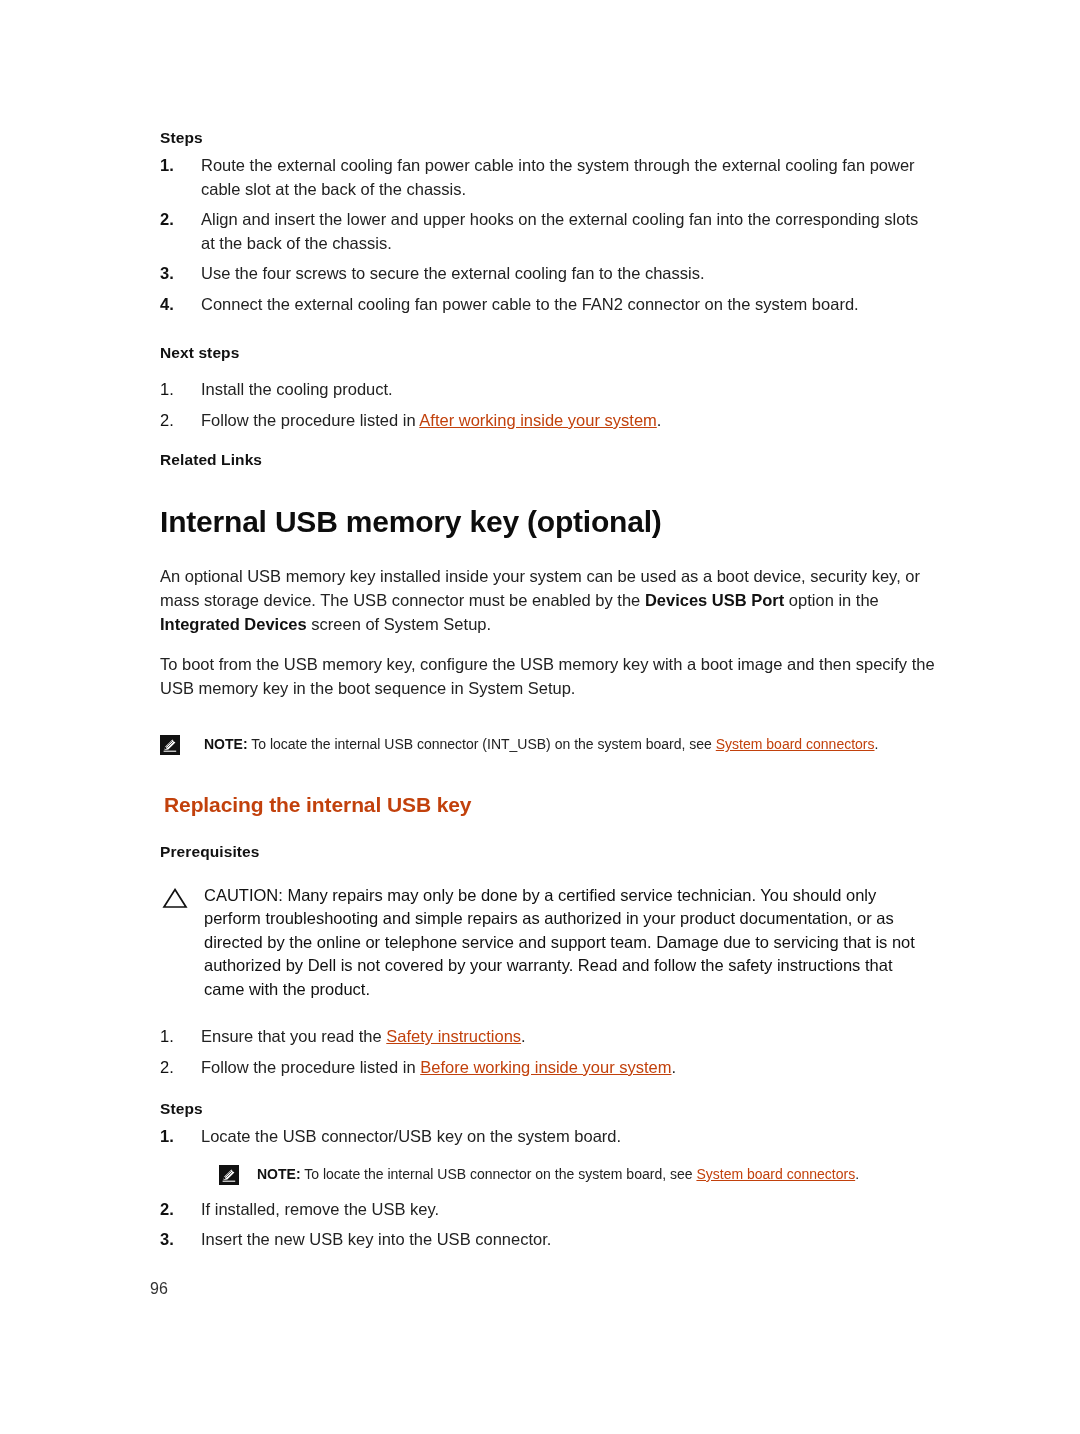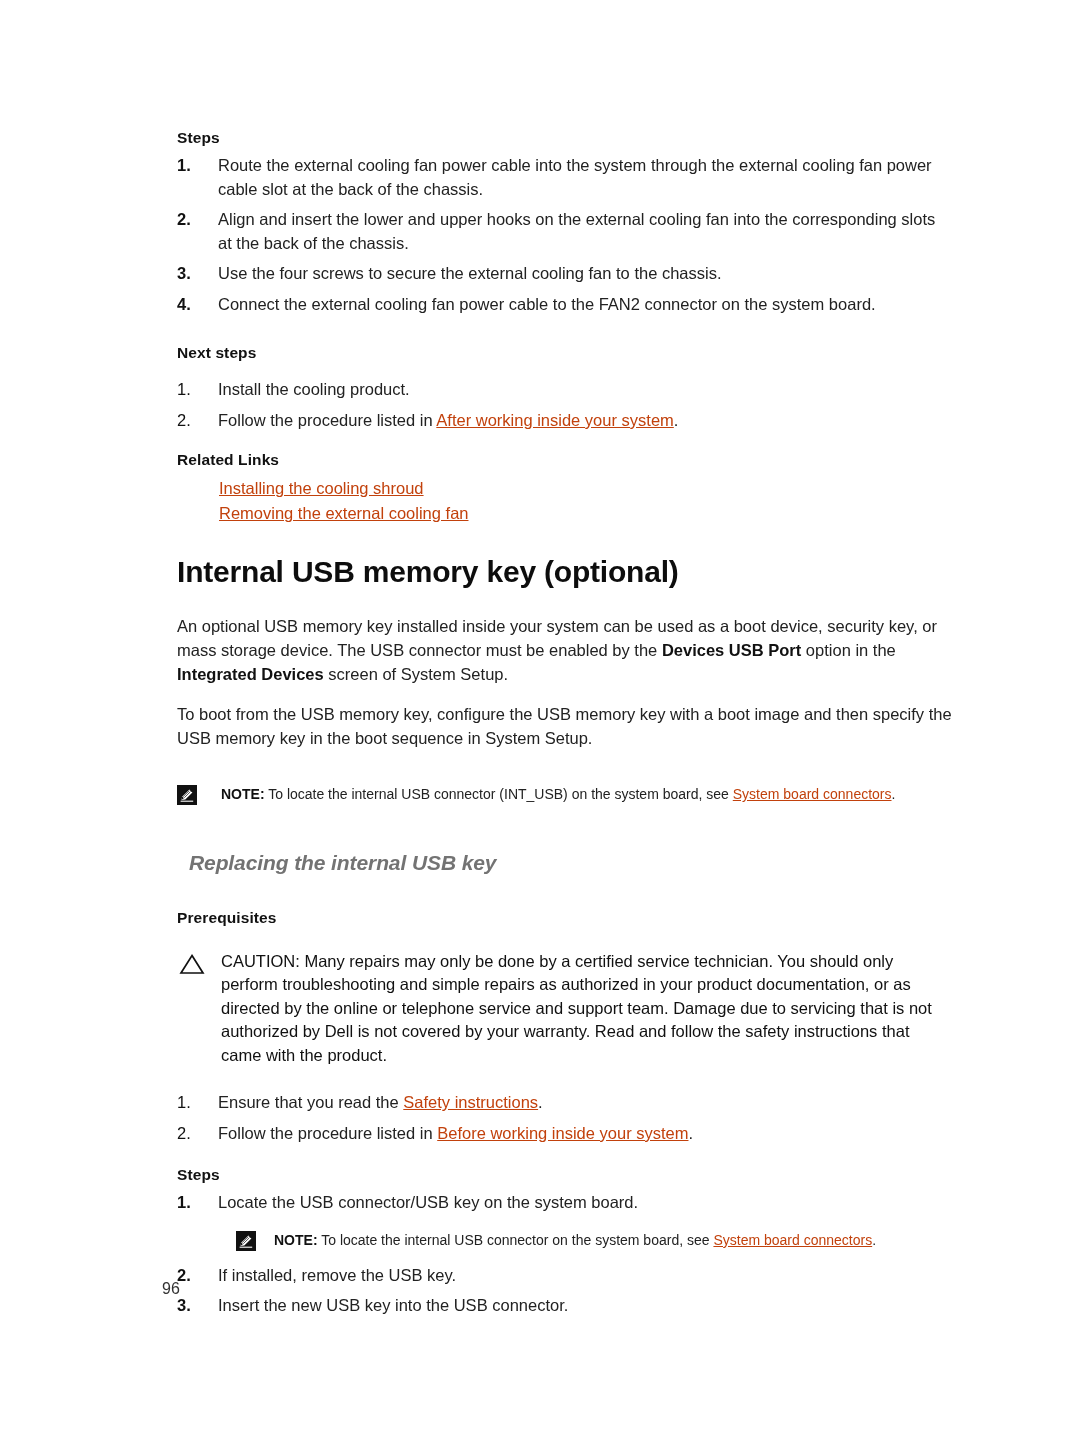--- a/index.html
+++ b/index.html
@@ -21,21 +21,21 @@
     left: 0; top: 0;
     width: 1080px;
     height: 1434px;
     background: #ffffff;
     overflow: hidden;
   }
 
   
   .content {
     position: absolute;
-    left: 177px;
+    left: 160px;
     top: 128px;
     width: 775px;
   }
 
   
   .sec-label {
     font-size: 15.5px;
     font-weight: bold;
     color: #111111;
     letter-spacing: 0.1px;
@@ -54,25 +54,24 @@
     font-size: 30px;
     font-weight: bold;
     color: #0d0d0d;
     letter-spacing: -0.2px;
     margin: 0;
     line-height: 1.2;
   }
   h2.subtitle {
     font-size: 21px;
     font-weight: bold;
-    color: #737373;
+    color: #c2410c;
     letter-spacing: -0.1px;
-    margin: 12px;
+    margin: 4px;
     line-height: 1.2;
-    font-style: italic;
   }
 
   
   ol.steps {
     list-style: none;
     margin: 0;
     padding: 0;
   }
   ol.steps > li {
     position: relative;
@@ -155,21 +154,21 @@
     left: 2px;
     top: 3px;
     width: 26px;
     height: 22px;
   }
   .gap-md { height: 20px; }
 
   
   .folio {
     position: absolute;
-    left: 162px;
+    left: 150px;
     top: 1281px;
     font-size: 16px;
     color: #333333;
     line-height: 1;
   }
 </style>
 </head>
 <body>
 
 <div class="page">
@@ -211,28 +210,20 @@
       <li>
         <span class="num">2.</span>
         <span>Follow the procedure listed in </span><a class="lnk" href="#">After working inside your system</a><span>.</span>
       </li>
     </ol>
 
     <div style="height:11px"></div>
 
     <div class="sec-label">Related Links</div>
 
-    <ul class="related-list">
-      <li>
-        <a class="lnk" href="#">Installing the cooling shroud</a>
-      </li>
-      <li>
-        <a class="lnk" href="#">Removing the external cooling fan</a>
-      </li>
-    </ul>
 
     <div style="height:28px"></div>
 
     <h1 class="title">Internal USB memory key (optional)</h1>
 
     <div style="height:24px"></div>
 
     <p class="para"><span>An optional USB memory key installed inside your system can be used as a boot device, security key, or mass storage device. The USB connector must be enabled by the </span><b>Devices USB Port</b><span> option in the </span><b>Integrated Devices</b><span> screen of System Setup.</span></p>
 
     <div style="height:6px"></div>

